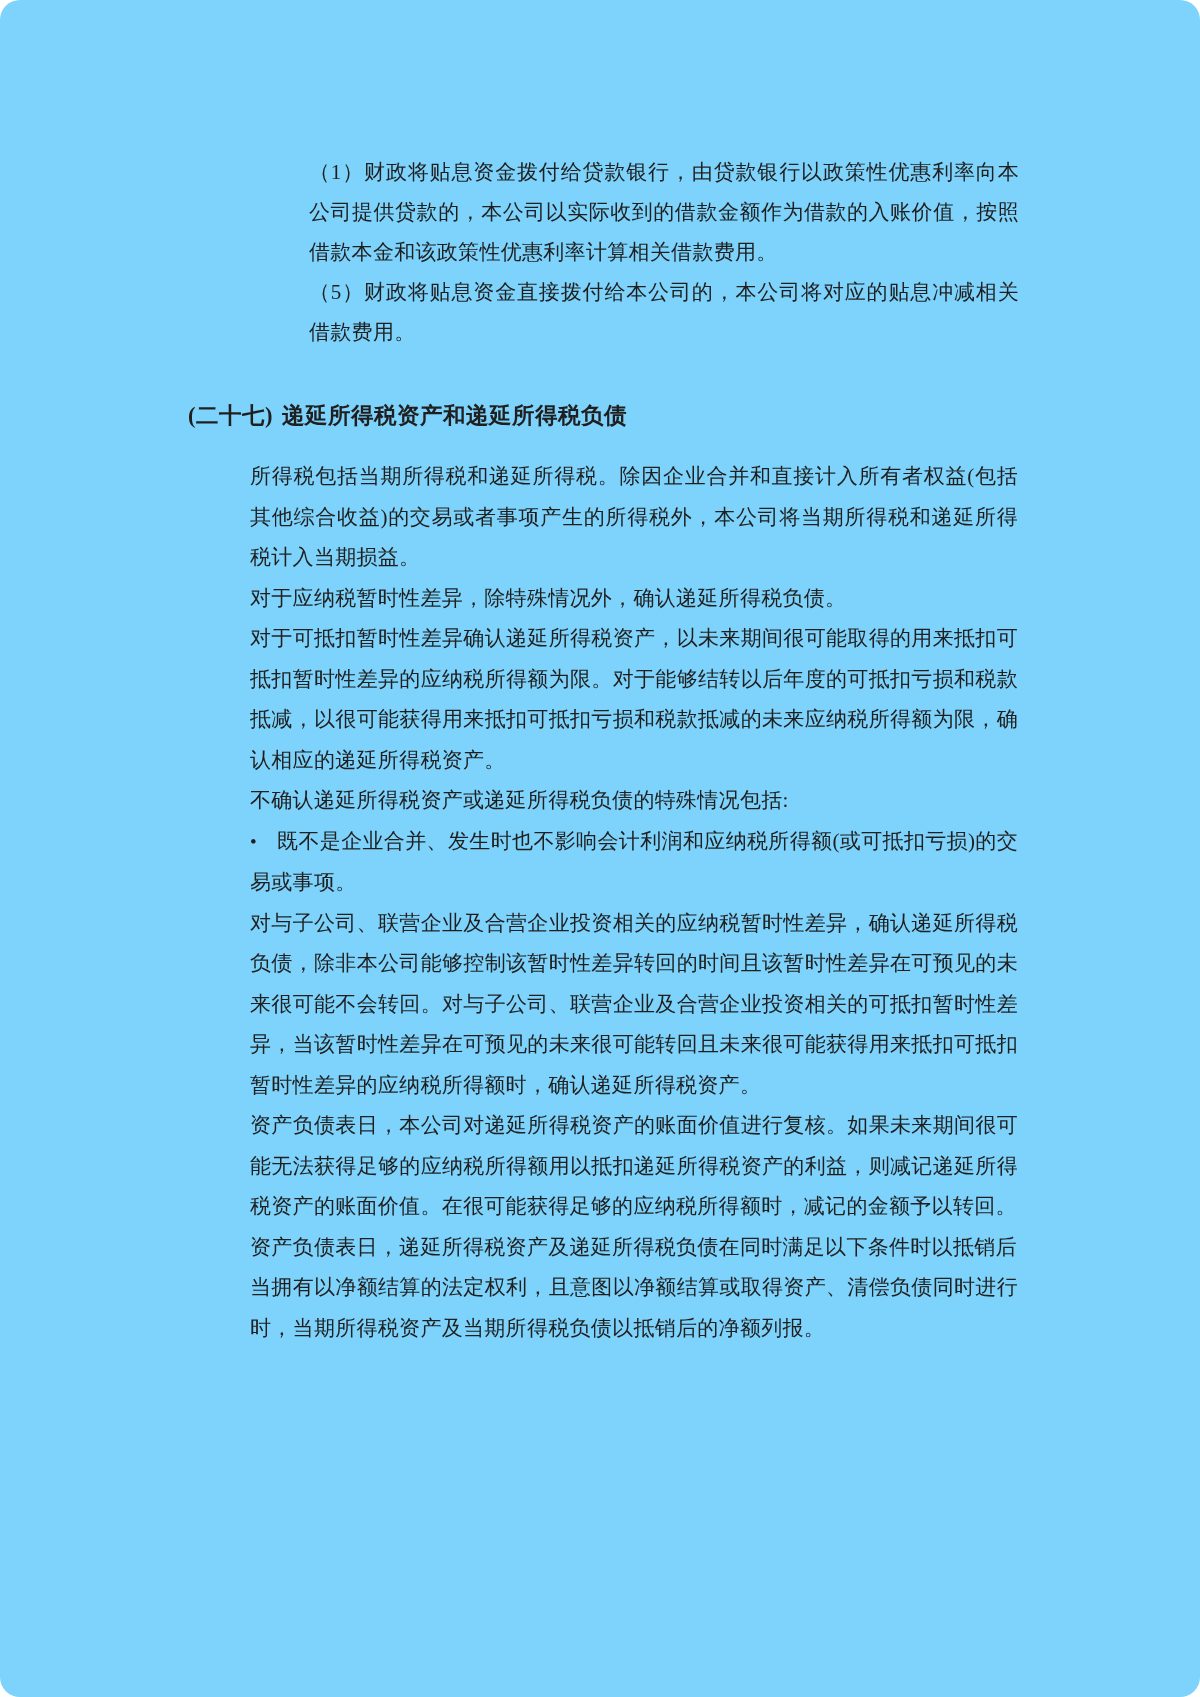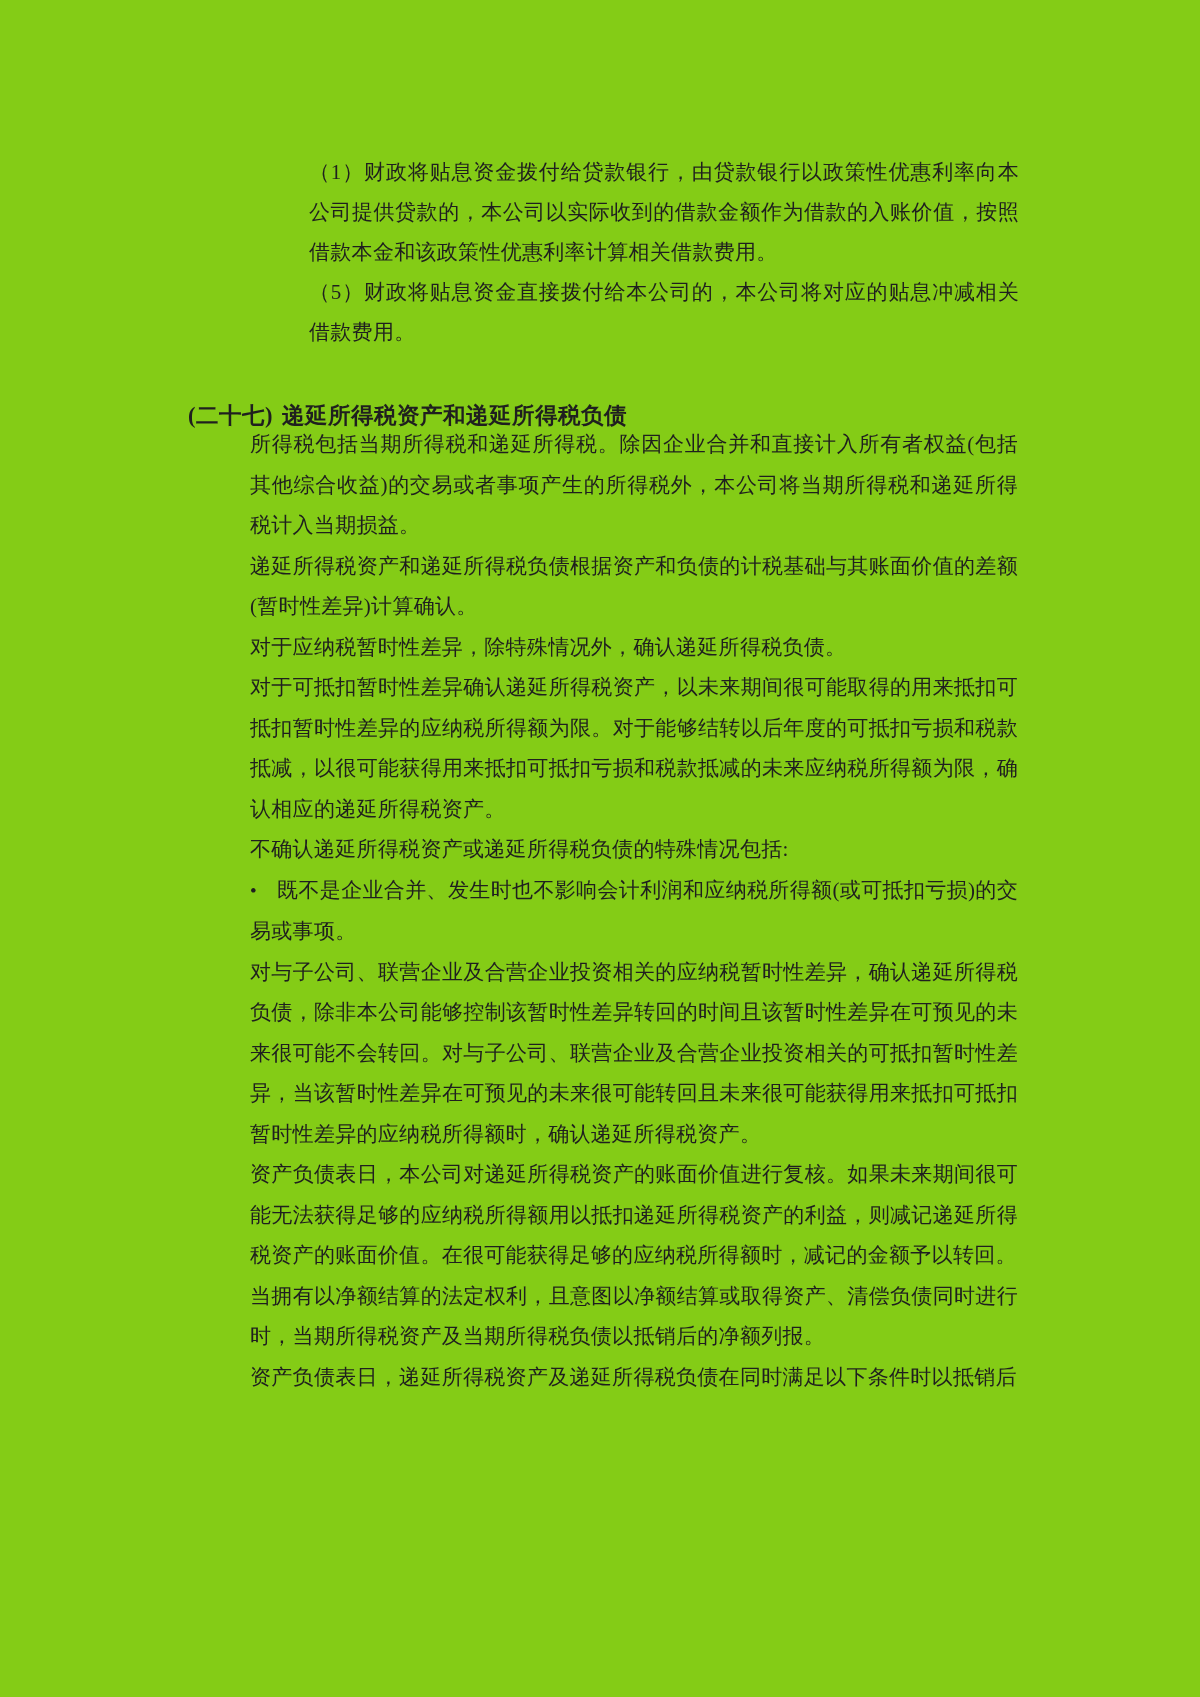--- a/index.html
+++ b/index.html
@@ -4,24 +4,25 @@
 <style>
   html, body {
     margin: 0;
     padding: 0;
     background: #ffffff;
   }
   .page {
     position: relative;
     width: 1200px;
     height: 1697px;
-    background: #84cc16;
+    background: #7dd3fc;
     color: #1f1f1f;
     font-family: "Liberation Serif", "DejaVu Serif", serif;
     overflow: hidden;
+    border-radius: 20px;
   }
   
   .intro-block {
     position: absolute;
     left: 309px;
     top: 152px;
     width: 710px;
   }
   .intro-block p {
     margin: 0;
@@ -42,21 +43,21 @@
     white-space: nowrap;
     letter-spacing: 0.5px;
   }
   .section-heading .sec-title {
     margin-left: 9px;
   }
   
   .body-block {
     position: absolute;
     left: 250px;
-    top: 424px;
+    top: 456px;
     width: 768px;
   }
   .body-block p {
     margin: 0;
     font-size: 21px;
     line-height: 40.5px;
     text-align: justify;
     text-justify: inter-ideograph;
     letter-spacing: 0.3px;
   }
@@ -75,26 +76,25 @@
     <p>（1）财政将贴息资金拨付给贷款银行，由贷款银行以政策性优惠利率向本公司提供贷款的，本公司以实际收到的借款金额作为借款的入账价值，按照借款本金和该政策性优惠利率计算相关借款费用。</p>
     <p>（5）财政将贴息资金直接拨付给本公司的，本公司将对应的贴息冲减相关借款费用。</p>
   </div>
 
   <h2 class="section-heading">
     <span class="sec-number">(二十七)</span><span class="sec-title">递延所得税资产和递延所得税负债</span>
   </h2>
 
   <div class="body-block">
     <p>所得税包括当期所得税和递延所得税。除因企业合并和直接计入所有者权益(包括其他综合收益)的交易或者事项产生的所得税外，本公司将当期所得税和递延所得税计入当期损益。</p>
-    <p>递延所得税资产和递延所得税负债根据资产和负债的计税基础与其账面价值的差额(暂时性差异)计算确认。</p>
     <p>对于应纳税暂时性差异，除特殊情况外，确认递延所得税负债。</p>
     <p>对于可抵扣暂时性差异确认递延所得税资产，以未来期间很可能取得的用来抵扣可抵扣暂时性差异的应纳税所得额为限。对于能够结转以后年度的可抵扣亏损和税款抵减，以很可能获得用来抵扣可抵扣亏损和税款抵减的未来应纳税所得额为限，确认相应的递延所得税资产。</p>
     <p>不确认递延所得税资产或递延所得税负债的特殊情况包括:</p>
 
     <p><span class="bullet-glyph">•</span><span>既不是企业合并、发生时也不影响会计利润和应纳税所得额(或可抵扣亏损)的交易或事项。</span></p>
 
     <p>对与子公司、联营企业及合营企业投资相关的应纳税暂时性差异，确认递延所得税负债，除非本公司能够控制该暂时性差异转回的时间且该暂时性差异在可预见的未来很可能不会转回。对与子公司、联营企业及合营企业投资相关的可抵扣暂时性差异，当该暂时性差异在可预见的未来很可能转回且未来很可能获得用来抵扣可抵扣暂时性差异的应纳税所得额时，确认递延所得税资产。</p>
     <p>资产负债表日，本公司对递延所得税资产的账面价值进行复核。如果未来期间很可能无法获得足够的应纳税所得额用以抵扣递延所得税资产的利益，则减记递延所得税资产的账面价值。在很可能获得足够的应纳税所得额时，减记的金额予以转回。</p>
+    <p>资产负债表日，递延所得税资产及递延所得税负债在同时满足以下条件时以抵销后</p>
     <p>当拥有以净额结算的法定权利，且意图以净额结算或取得资产、清偿负债同时进行时，当期所得税资产及当期所得税负债以抵销后的净额列报。</p>
-    <p>资产负债表日，递延所得税资产及递延所得税负债在同时满足以下条件时以抵销后</p>
   </div>
 
 </div>
 
 </body></html>

